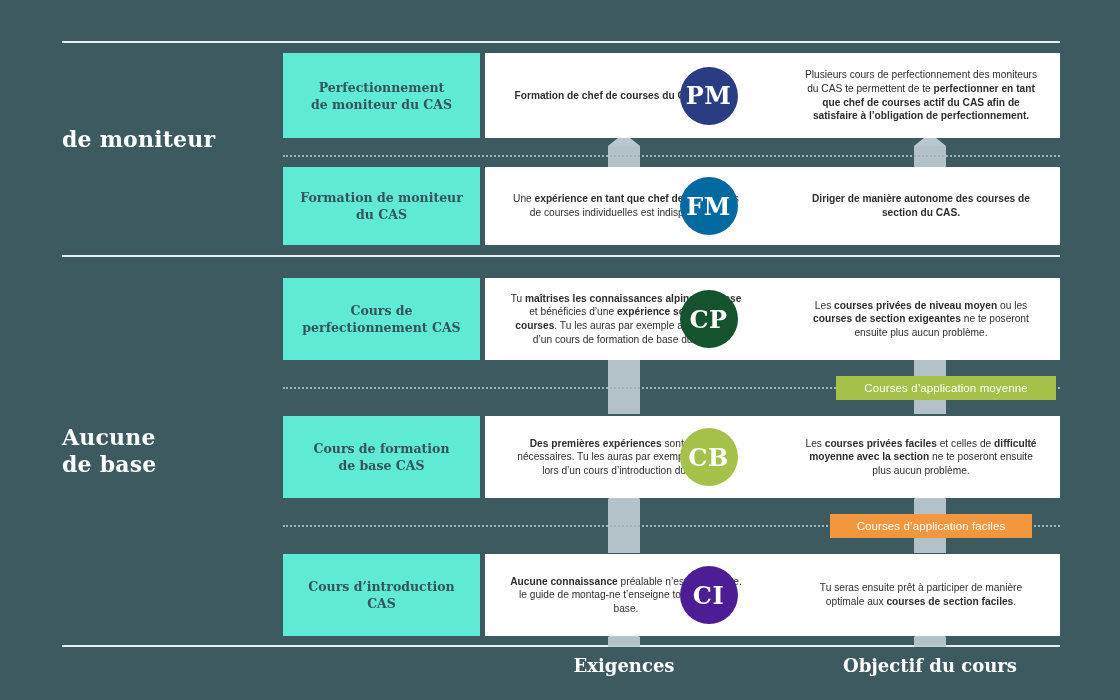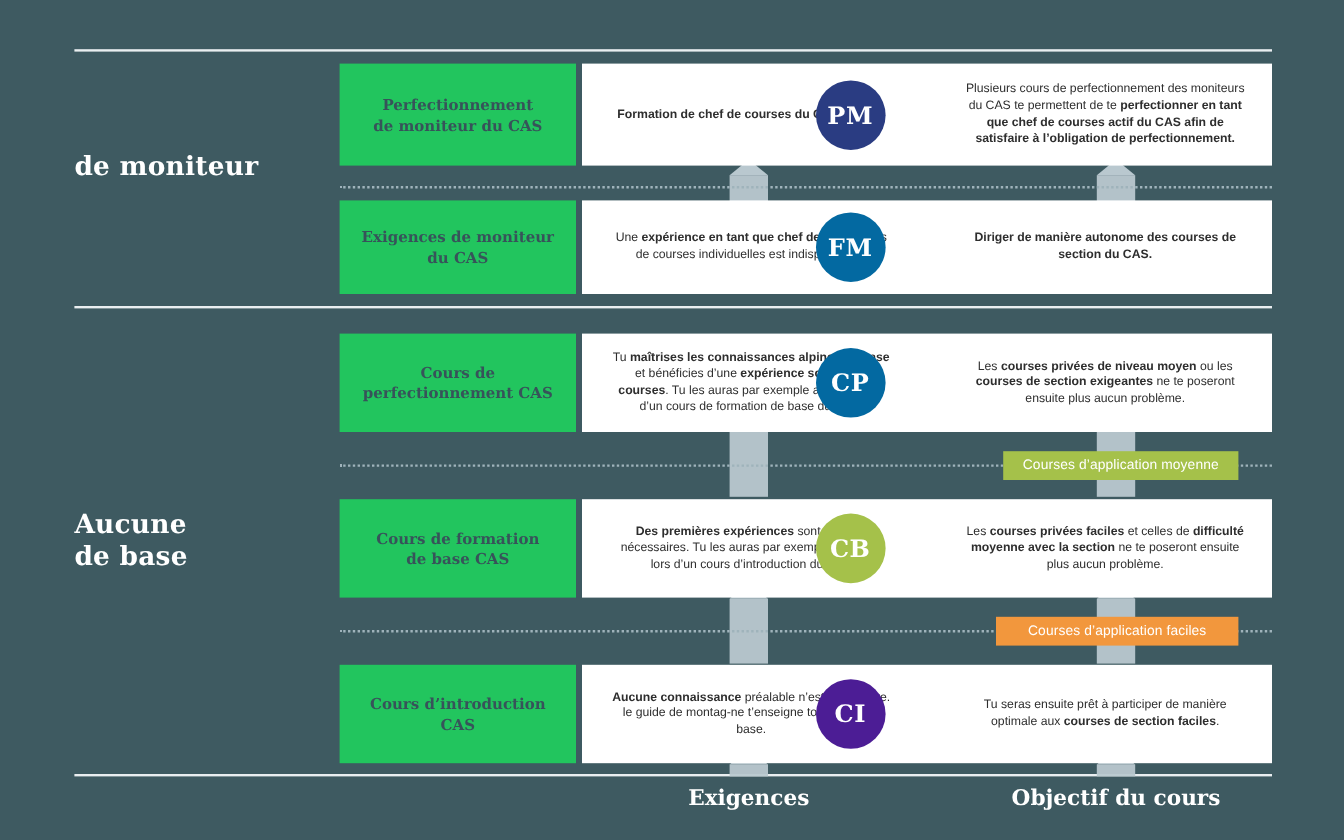--- a/index.html
+++ b/index.html
@@ -26,21 +26,21 @@
     font-weight:bold;font-size:22px;line-height:27px;
     letter-spacing:.2px;
   }
   .sect-title.s1{top:126px;}
   .sect-title.s2{top:424px;}
 
   
   .row{position:absolute;left:283px;right:60px;height:88px;}
   .row .namebox{
     position:absolute;left:0;top:0;width:197px;height:100%;
-    background:#22c55e;
+    background:#5eead4;
     display:flex;align-items:center;justify-content:center;
     text-align:center;
     color:#37535a;
     font-family:"DejaVu Serif", serif;
     font-weight:bold;font-size:12.5px;line-height:17px;
     box-sizing:border-box;padding:4px 8px;
   }
   .row .white{
     position:absolute;left:202px;right:0;top:0;height:100%;
     background:#ffffff;
@@ -58,21 +58,21 @@
   .cell.goal{position:absolute;right:14px;width:250px;}
 
   
   .badge{
     position:absolute;left:50%;margin-left:-93px;
     top:50%;margin-top:-29px;
     width:58px;height:58px;border-radius:50%;
     display:flex;align-items:center;justify-content:center;
     color:#ffffff;
     font-family:"DejaVu Serif", serif;
-    font-weight:bold;font-size:20px;letter-spacing:.5px;
+    font-weight:bold;font-size:24px;letter-spacing:.5px;
   }
 
   
   .dotted{
     position:absolute;left:283px;right:60px;height:0;
     border-top:2px dotted #9fb3bb;
   }
 
   
   .conn{position:absolute;width:32px;background:#b9c8cf;opacity:.95;}
@@ -156,41 +156,41 @@
     <div class="white">
       <div class="cell req"><b>Formation de chef de courses du CAS</b> réussie.</div>
       <div class="badge" style="background: rgb(42, 60, 130);">PM</div>
       <div class="cell goal">Plusieurs cours de perfectionnement des moniteurs du CAS te permettent de te <b>perfectionner en tant que chef de courses actif du CAS afin de satisfaire à l’obligation de perfectionnement.</b></div>
     </div>
   </div>
 
   <div class="row" style="top:167px;height:78px;">
     <div class="namebox">
       <div>
-        <div>Exigences de moniteur</div>
+        <div>Formation de moniteur</div>
         <div>du CAS</div>
       </div>
     </div>
     <div class="white">
       <div class="cell req">Une <b>expérience en tant que chef de cordée</b> lors de courses individuelles est indispensable.</div>
       <div class="badge" style="background: #0369a1;">FM</div>
       <div class="cell goal"><b>Diriger de manière autonome des courses de section du CAS.</b></div>
     </div>
   </div>
 
   <div class="row" style="top:278px;height:82px;">
     <div class="namebox">
       <div>
         <div>Cours de</div>
         <div>perfectionnement CAS</div>
       </div>
     </div>
     <div class="white">
       <div class="cell req">Tu <b>maîtrises les connaissances alpines de base</b> et bénéficies d’une <b>expérience solide des courses</b>. Tu les auras par exemple acquises lors d’un cours de formation de base du CAS.</div>
-      <div class="badge" style="background: #0369a1;">CP</div>
+      <div class="badge" style="background: #14532d;">CP</div>
       <div class="cell goal">Les <b>courses privées de niveau moyen</b> ou les <b>courses de section exigeantes</b> ne te poseront ensuite plus aucun problème.</div>
     </div>
   </div>
 
   <div class="row" style="top:416px;height:82px;">
     <div class="namebox">
       <div>
         <div>Cours de formation</div>
         <div>de base CAS</div>
       </div>
@@ -209,20 +209,20 @@
         <div>CAS</div>
       </div>
     </div>
     <div class="white">
       <div class="cell req"><b>Aucune connaissance</b> préalable n’est nécessaire. le guide de montag-ne t’enseigne tout depuis la base.</div>
       <div class="badge" style="background: #4c1d95;">CI</div>
       <div class="cell goal">Tu seras ensuite prêt à participer de manière optimale aux <b>courses de section faciles</b>.</div>
     </div>
   </div>
 
-  <div class="chip" style="left: 836px; top: 376px; width: 196px; background: rgb(165, 193, 74);">Courses d’application moyenne</div>
+  <div class="chip" style="left: 836px; top: 376px; width: 220px; background: rgb(165, 193, 74);">Courses d’application moyenne</div>
 
   <div class="chip" style="left: 830px; top: 514px; width: 202px; background: rgb(242, 151, 61);">Courses d’application faciles</div>
 
   <div class="axlabel" style="left:524px;width:200px;">Exigences</div>
   <div class="axlabel" style="left:830px;width:200px;">Objectif du cours</div>
 
 </div>
 
 </body></html>

